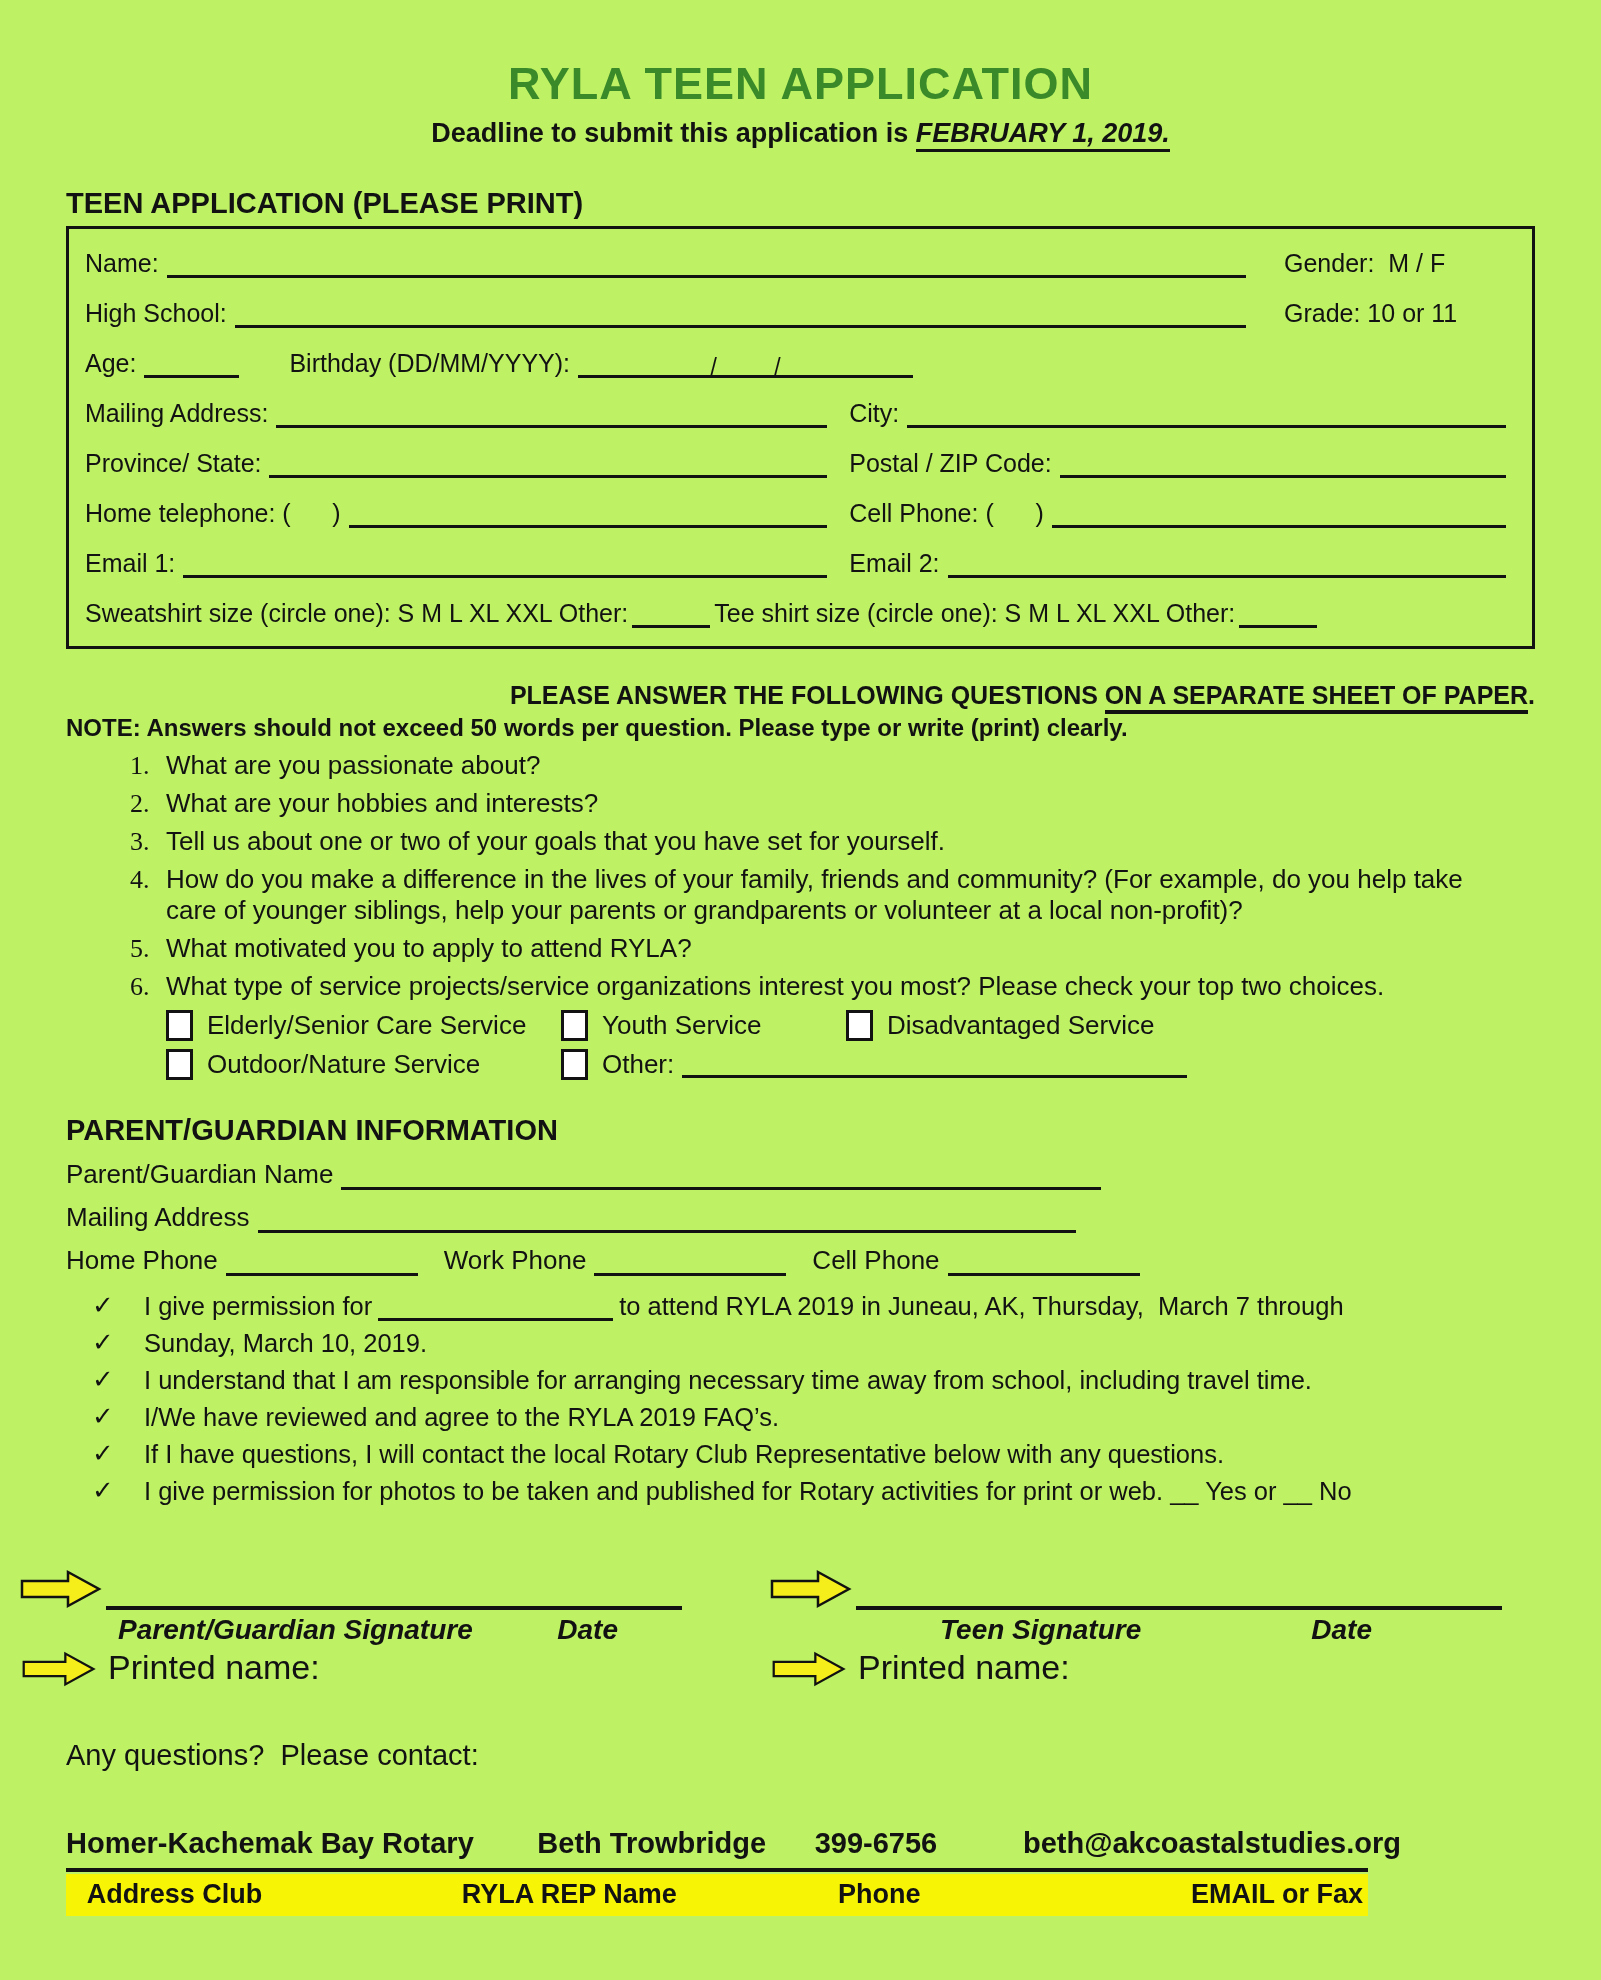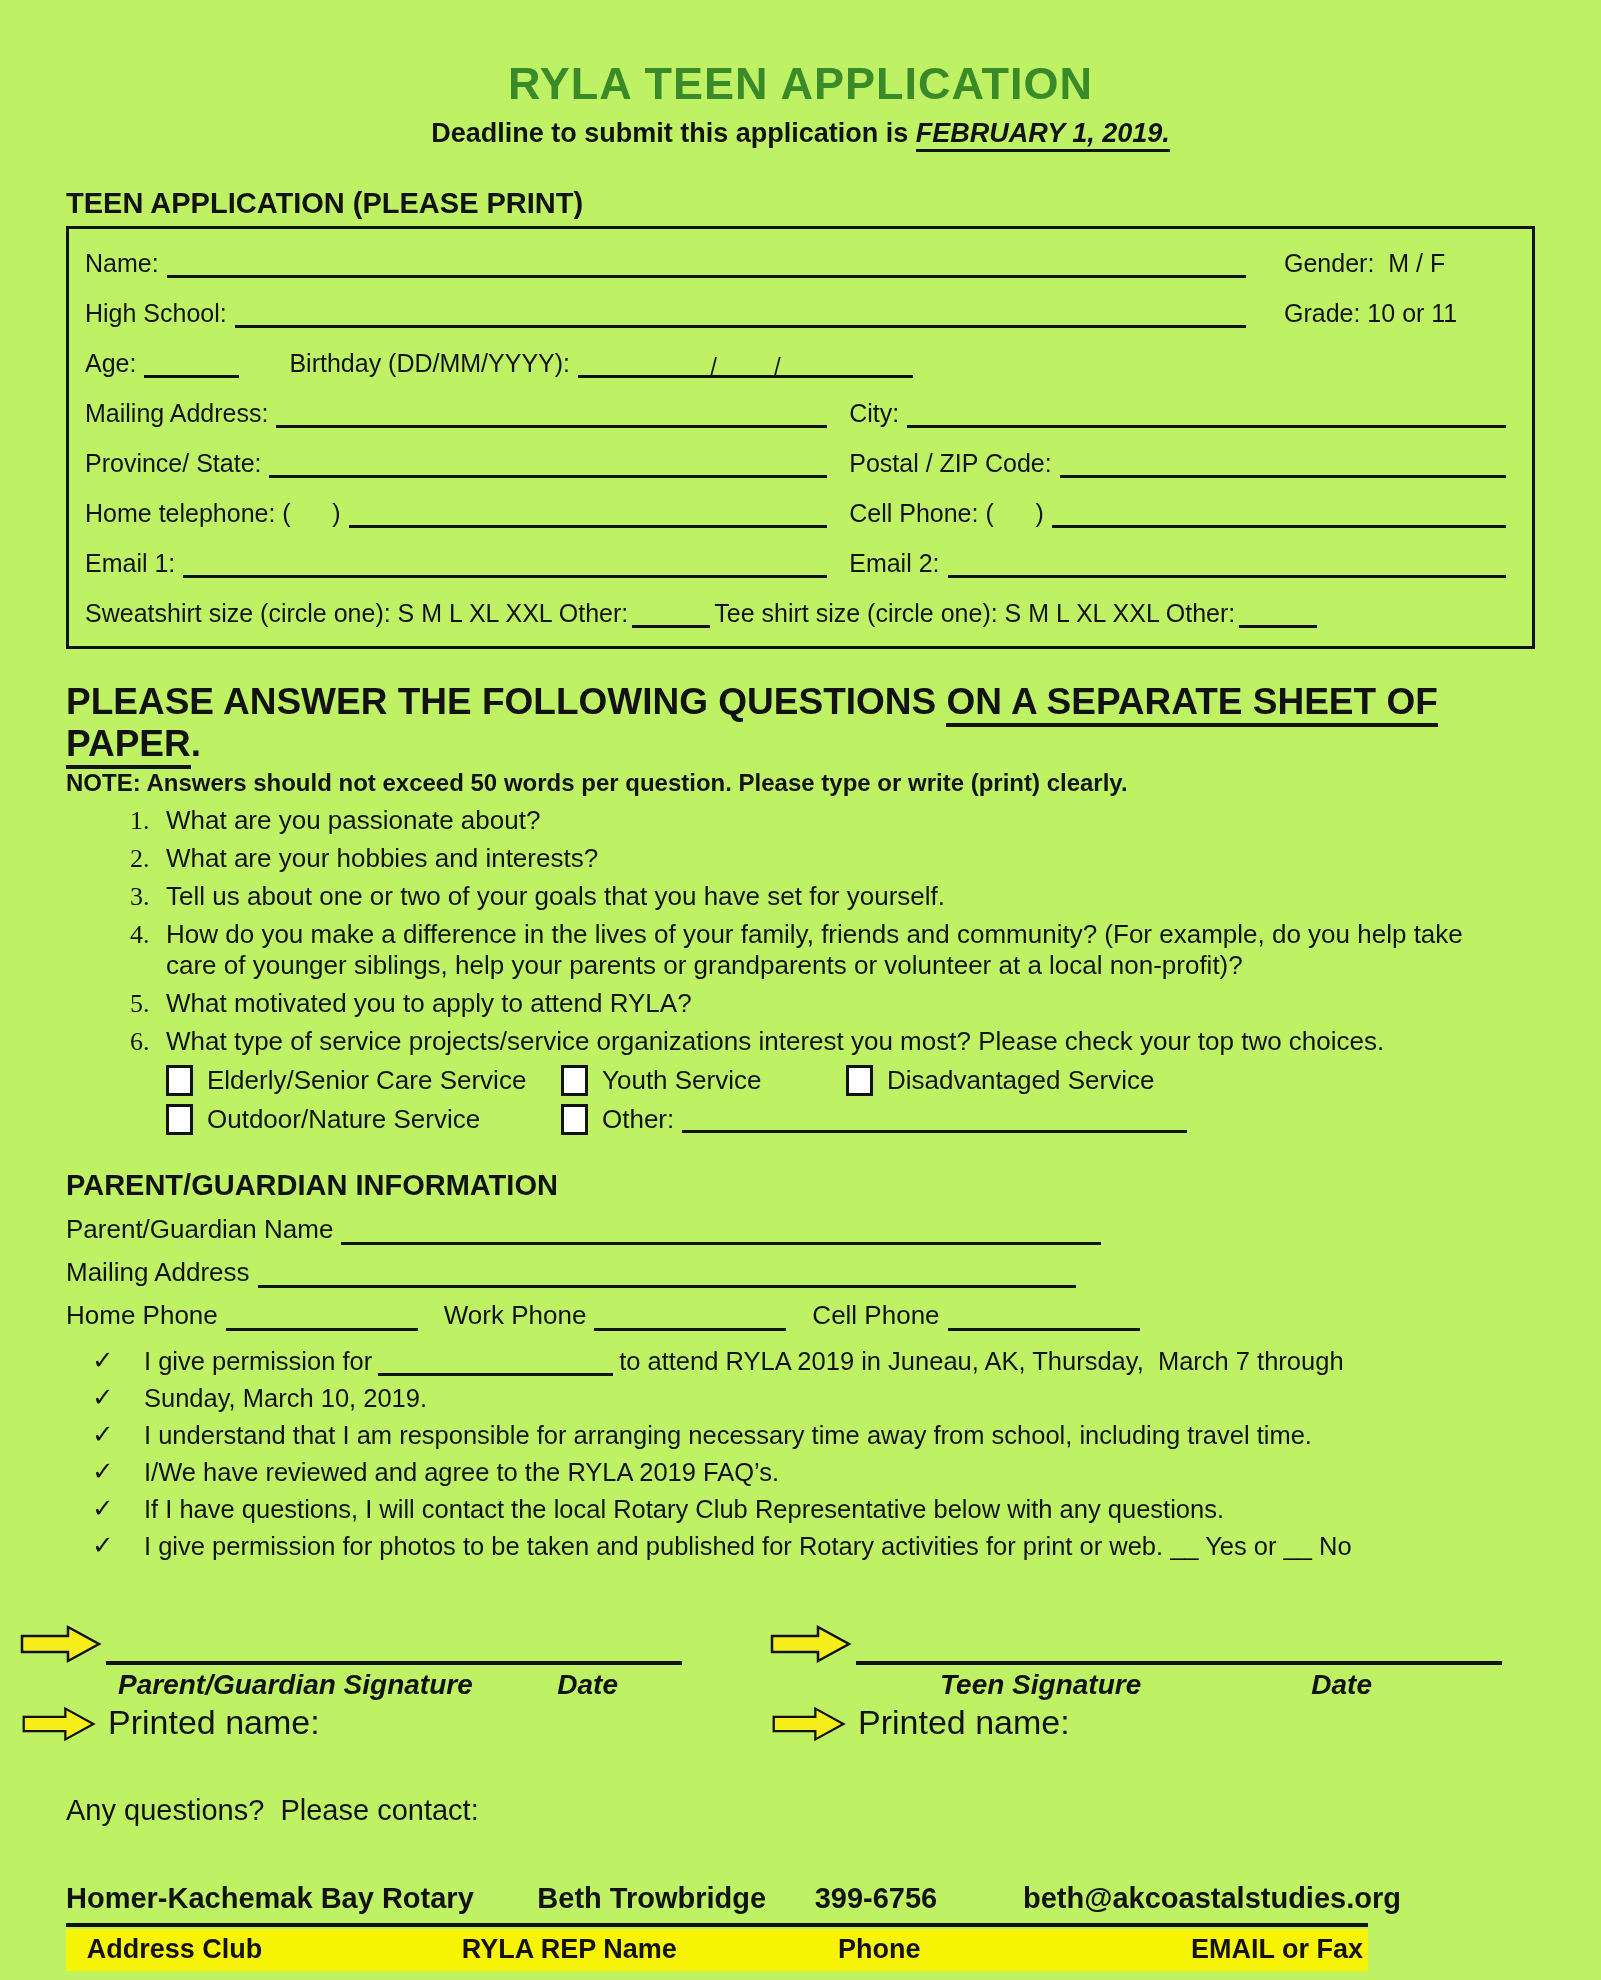--- a/index.html
+++ b/index.html
@@ -56,21 +56,21 @@
   .lbl{white-space:nowrap;}
   .right-cell{flex:0 0 260px;padding-left:30px;}
   .half-l{flex:0 0 52.5%;display:flex;align-items:flex-end;}
   .half-r{flex:1;display:flex;align-items:flex-end;padding-left:14px;}
   .age-line{flex:0 0 95px;}
   .bday-line{flex:0 0 335px;text-align:center;font-size:23px;}
   .spacer40{flex:0 0 42px;}
   .short-line{flex:0 0 78px;margin:0 4px;}
   
   .q-section{margin-top:32px;}
-  .q-heading{font-size:37px;font-weight:700;}
+  .q-heading{font-size:25px;font-weight:700;text-align:right;}
   .q-heading .und{border-bottom:4px solid var(--ink);padding-bottom:1px;}
   .q-note{font-size:24px;font-weight:700;margin-top:4px;}
   ol.q-list{margin-top:8px;padding-left:90px;font-size:26px;}
   ol.q-list li{margin-bottom:7px;padding-left:10px;max-width:1350px;}
   ol.q-list li::marker{font-family:"Liberation Serif",serif;}
   .choice-rows{margin-top:8px;}
   .choice-row{display:flex;align-items:flex-start;margin-bottom:8px;white-space:nowrap;}
   .choice{display:inline-flex;align-items:center;}
   .choice-row .w1{flex:0 0 395px;}
   .choice-row .w2{flex:0 0 285px;}

